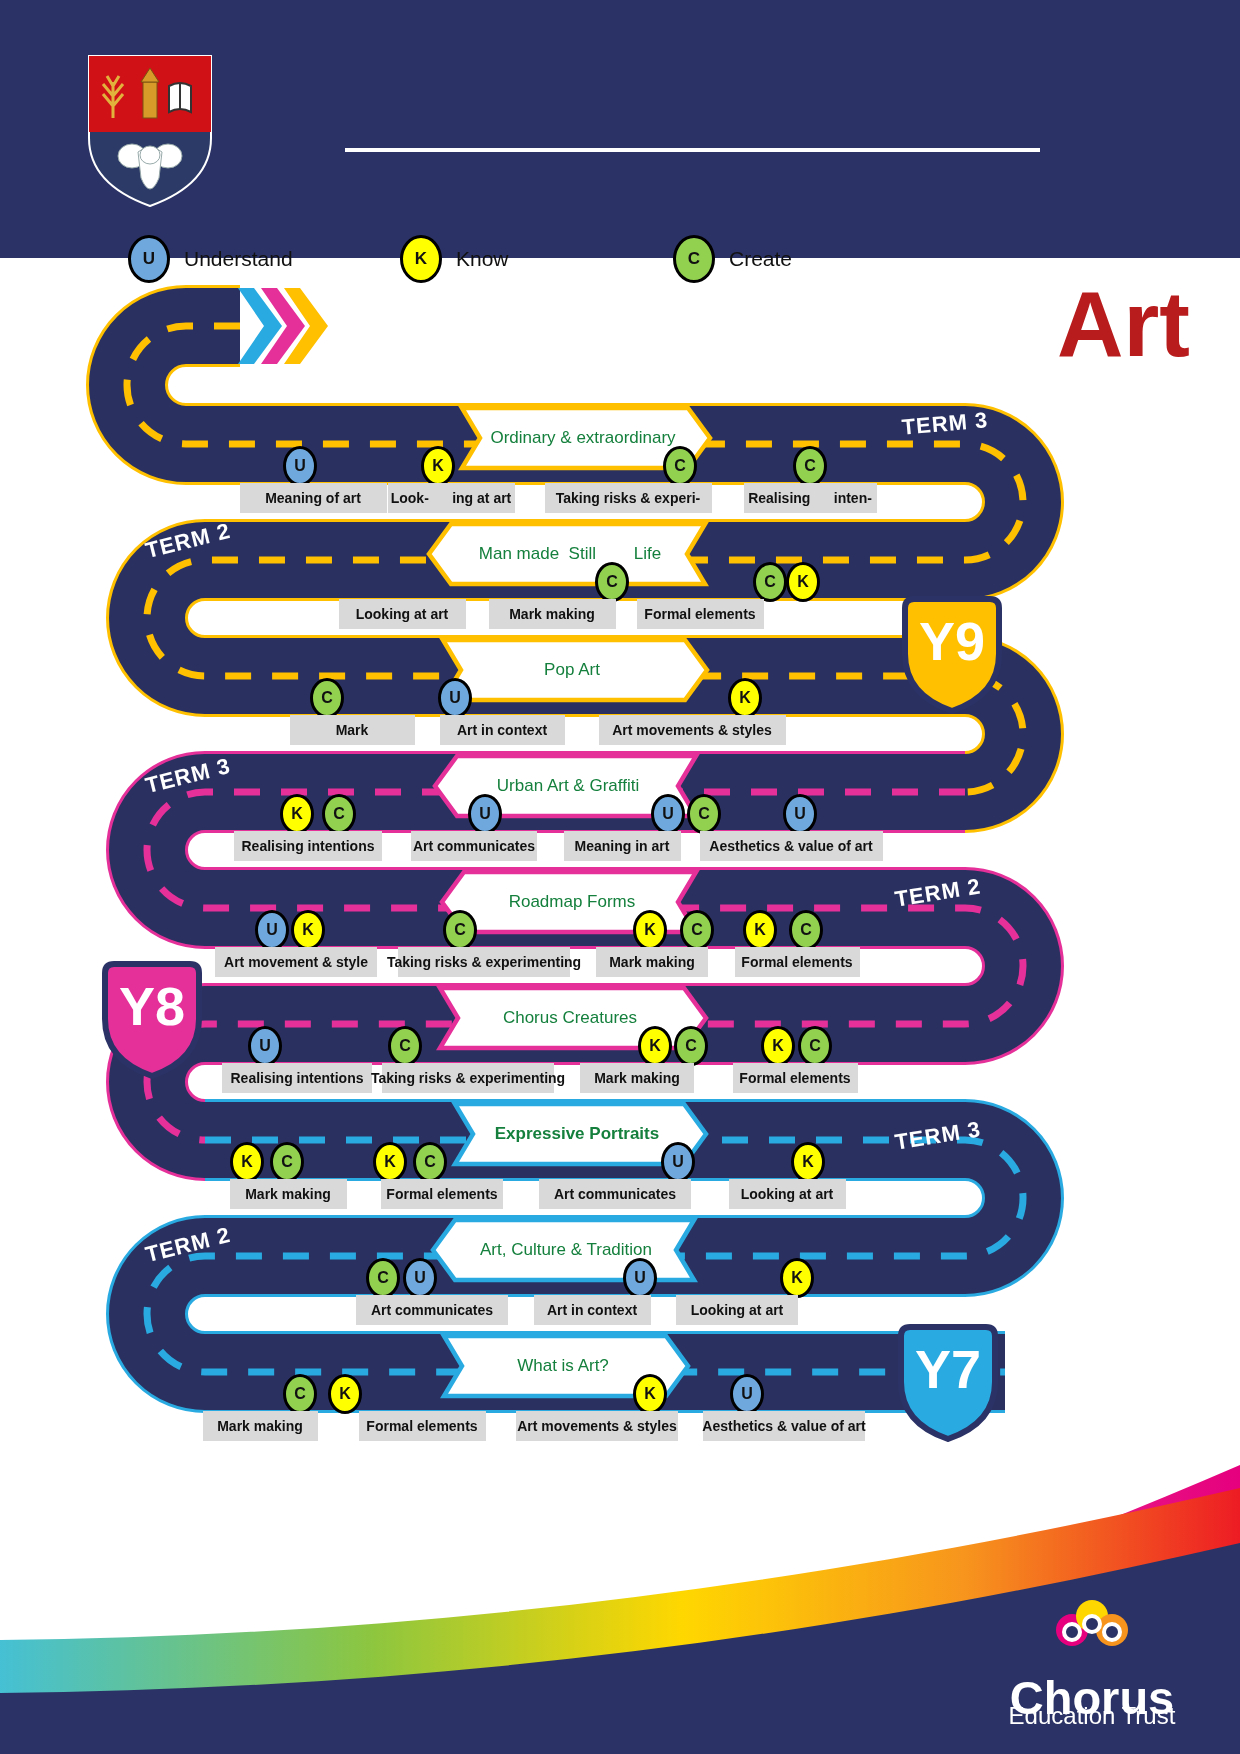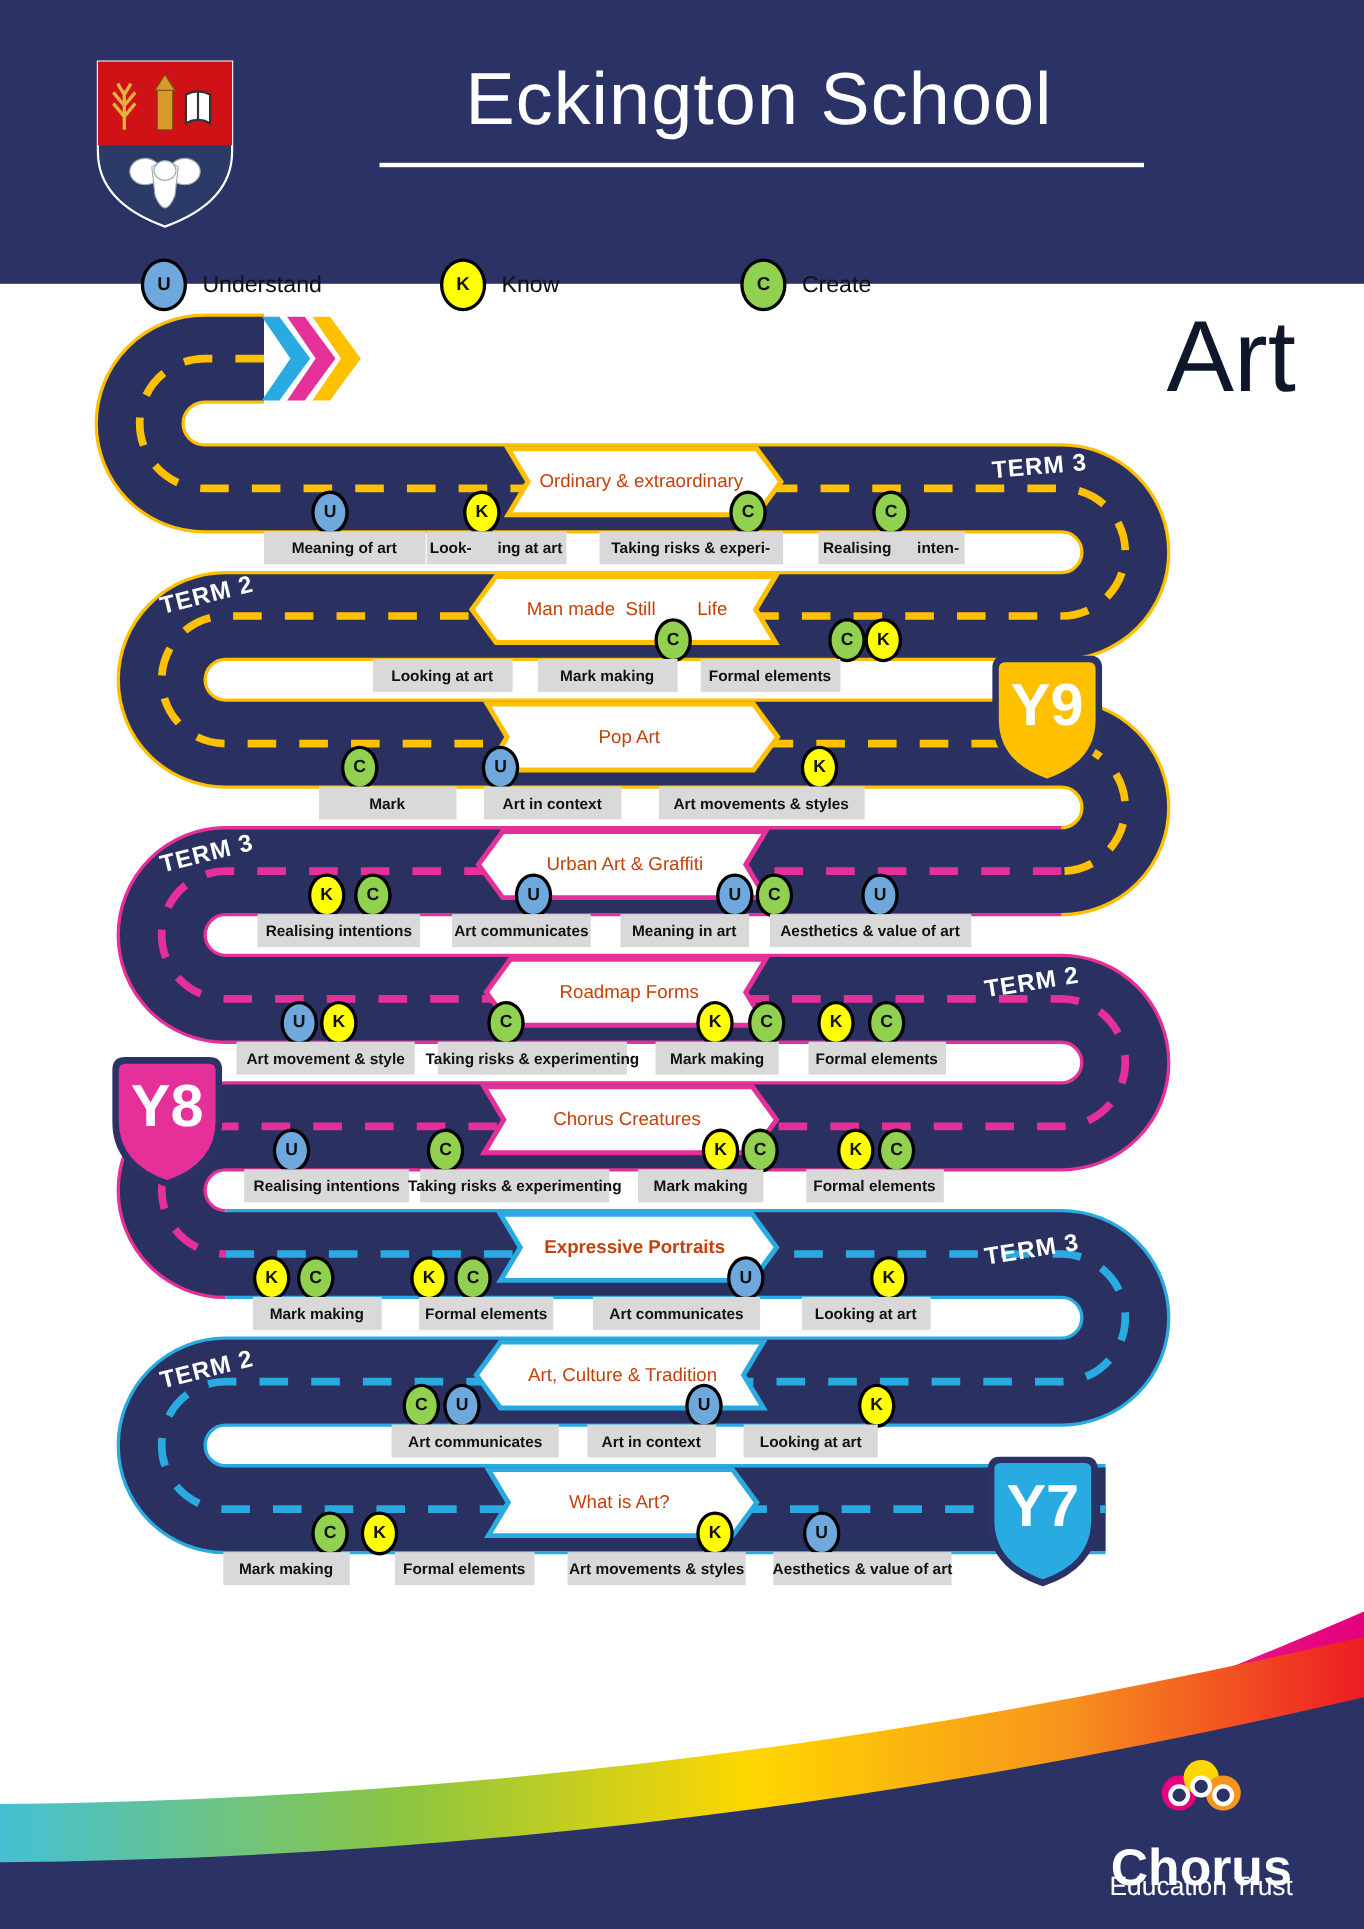--- a/index.html
+++ b/index.html
@@ -9,28 +9,28 @@
   #header{left:0;top:0;width:1240px;height:258px;background:var(--navy,#2B3366);}
   #crest{left:85px;top:52px;}
   #school-name{left:240px;top:52px;width:900px;text-align:center;color:#fff;font-size:67px;font-weight:400;letter-spacing:1px;}
   #header-divider{left:345px;top:148px;width:695px;height:4px;background:#fff;}
   #header-subtitle{left:240px;top:162px;width:900px;text-align:center;color:#fff;font-size:44px;font-weight:400;}
   
   .legend-item{height:46px;display:flex;align-items:center;gap:14px;}
   .legend-circle{width:36px;height:42px;border:3px solid #000;border-radius:50%;display:flex;align-items:center;justify-content:center;font-weight:bold;font-size:17px;color:#111;}
   .legend-label{font-size:21px;color:#111;}
   
-  #subject-title{right:62px;top:272px;color:#0f172a;font-size:92px;font-weight:400;}
+  #subject-title{right:50px;top:272px;color:#b91c1c;font-size:92px;font-weight:700;}
   
   #road-svg{left:0;top:0;}
   
   .term{color:#fff;font-size:22px;font-weight:bold;letter-spacing:1px;white-space:nowrap;transform-origin:center;}
   
   .banner-wrap{pointer-events:none;}
-  .banner-text{position:absolute;left:0;top:0;width:100%;height:100%;display:flex;align-items:center;justify-content:center;font-size:17px;color:#c2410c;white-space:pre;}
+  .banner-text{position:absolute;left:0;top:0;width:100%;height:100%;display:flex;align-items:center;justify-content:center;font-size:17px;color:#15803d;white-space:pre;}
   
   .skill-circle{width:34px;height:40px;border:3px solid #000;border-radius:50%;display:flex;align-items:center;justify-content:center;font-weight:bold;font-size:16px;color:#111;box-sizing:border-box;}
   
   .skill-label{height:30px;background:#D9D9D9;display:flex;align-items:center;justify-content:center;font-size:14px;font-weight:bold;color:#111;white-space:pre;}
   
   .year-badge{width:100px;height:118px;}
   .year-badge .yb-text{position:absolute;left:0;top:14px;width:100%;text-align:center;color:#fff;font-size:54px;font-weight:800;}
   
   #chorus-name{color:#fff;font-size:47px;font-weight:bold;text-align:center;width:260px;}
   #chorus-subtitle{color:#fff;font-size:24px;font-weight:400;text-align:center;width:260px;}
@@ -57,21 +57,20 @@
       <line x1="95" y1="31" x2="95" y2="57"></line>
     </g>
 
     <g fill="#fff" stroke="#9aa" stroke-width="1">
       <ellipse cx="47" cy="104" rx="14" ry="12"></ellipse>
       <ellipse cx="83" cy="104" rx="14" ry="12"></ellipse>
       <path d="M53 100 Q65 90 77 100 L74 126 Q65 148 56 126 Z"></path>
       <ellipse cx="65" cy="103" rx="10" ry="9"></ellipse>
     </g>
   </svg>
-  <div id="school-name" class="abs">Eckington School</div>
   <div id="header-divider" class="abs"></div>
 </div>
 
 <div id="legend">
     <div class="legend-item abs" style="left: 128px; top: 236px;">
       <div class="legend-circle" style="background: rgb(111, 168, 220);">U</div>
       <div class="legend-label">Understand</div>
     </div>
     <div class="legend-item abs" style="left: 400px; top: 236px;">
       <div class="legend-circle" style="background: rgb(255, 255, 0);">K</div>

